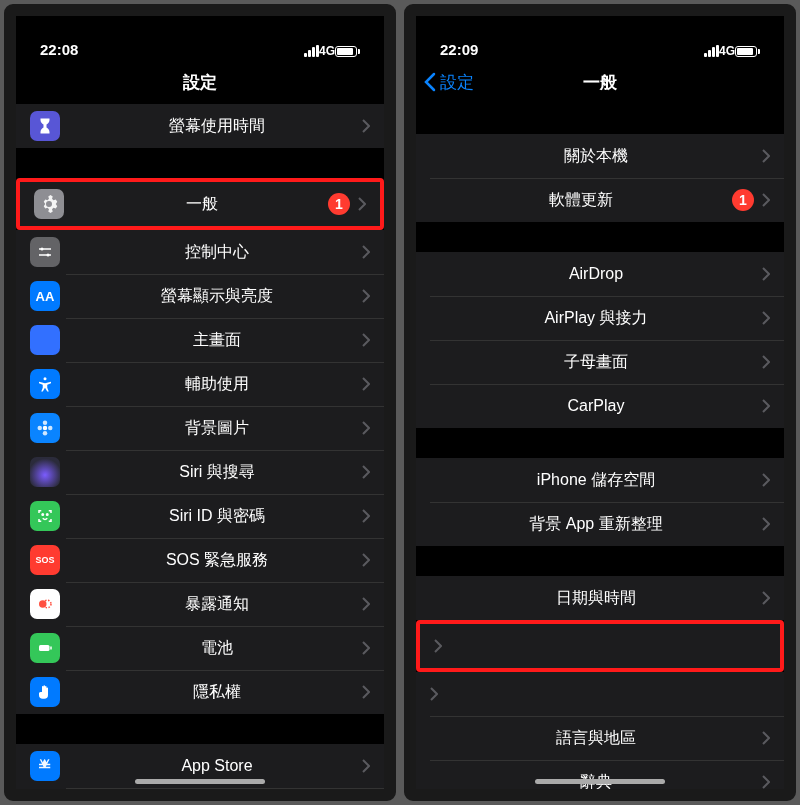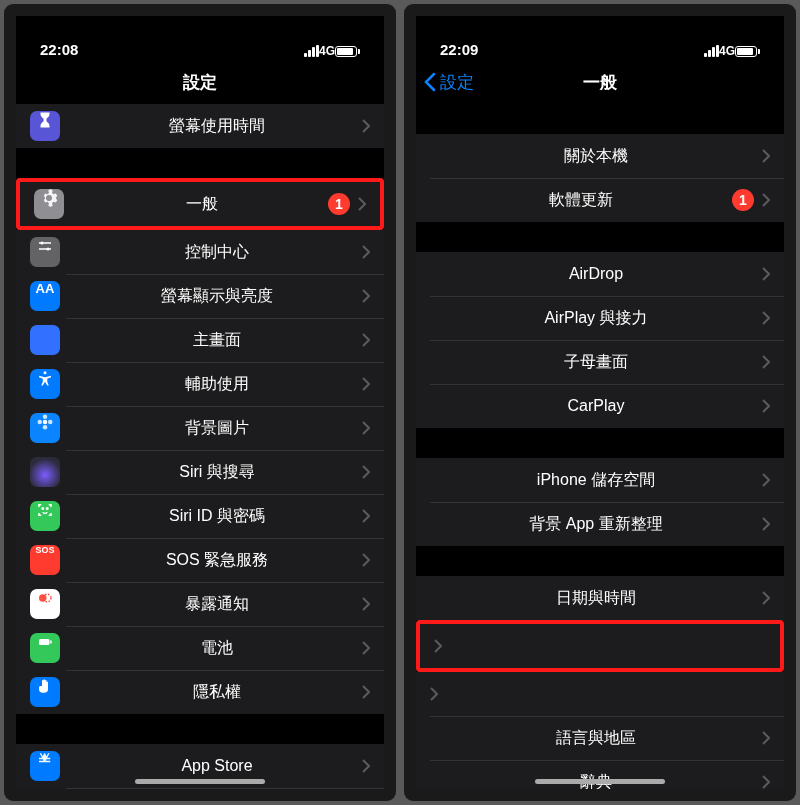--- a/index.html
+++ b/index.html
@@ -98,21 +98,21 @@
     font-size:16px;
     position:relative;
   }
   .row + .row::before {
     content:""; position:absolute; left:50px; right:0; top:0;
     height:1px; background:#333;
   }
   .phone-right .row + .row::before { left:14px; }
   .row .icon-slot {
     width:30px; height:30px; border-radius:7px;
-    margin-right:12px; display:flex; justify-content:center;
+    margin-right:12px; display:flex; align-items:center; justify-content:center;
     flex-shrink:0;
   }
   .row .label { flex:1; white-space:nowrap; overflow:hidden; text-overflow:ellipsis;text-align:center;}
   .row .chevron { color:#5a5a5f; }
   .row .chevron svg{ width:8px; height:14px; display:block;}
   .badge {
     min-width:22px; height:22px; border-radius:11px;
     background:#ff3b30; color:#fff; font-size:14px; font-weight:600;
     display:flex; align-items:center; justify-content:center;
     margin-right:8px; padding:0 6px;

